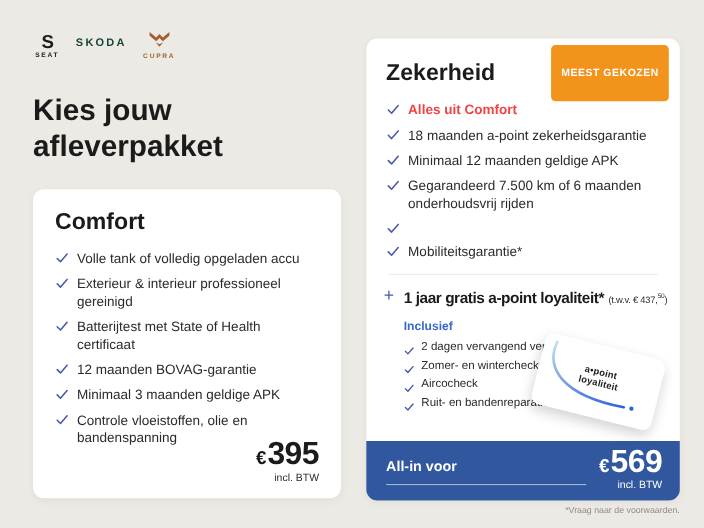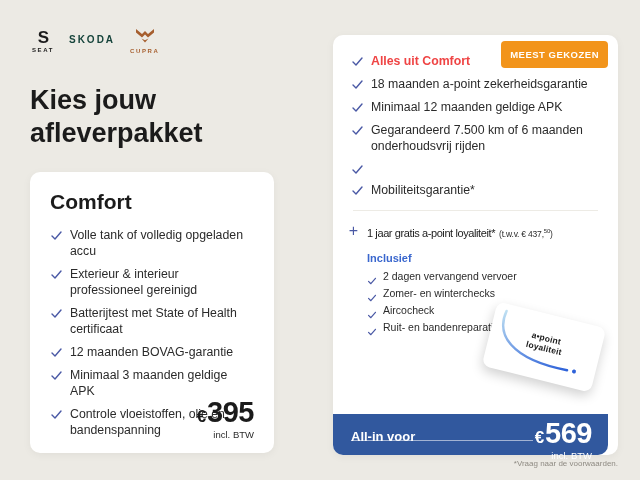--- a/index.html
+++ b/index.html
@@ -13,60 +13,60 @@
   .brands{position:absolute;left:32px;top:28px;display:flex;align-items:center;gap:15px;}
   .brand{display:flex;flex-direction:column;align-items:center;gap:1px;}
   .seat-s{font-weight:900;font-size:17px;line-height:17px;color:#1B1B1B;letter-spacing:-1px;}
   .brand-word-sm{font-size:6px;font-weight:700;letter-spacing:1.6px;color:#1B1B1B;}
   .skoda-word{font-size:10px;font-weight:700;letter-spacing:2px;color:#16443B;margin-top:-4px;}
   .cupra-word{font-size:6px;font-weight:700;letter-spacing:1.6px;color:#A65E2E;}
   
   .heading{position:absolute;left:30px;top:84px;font-size:27px;line-height:33px;font-weight:600;color:#1B1B1B;}
   
   .card{position:absolute;background:#fff;border-radius:10px;box-shadow:0 2px 8px rgba(0,0,0,0.05);}
-  .card-comfort{left:30px;top:172px;width:244px;height:281px;padding:16px 20px;box-sizing:border-box;}
+  .card-comfort{left:30px;top:172px;width:280px;height:281px;padding:16px 20px;box-sizing:border-box;}
   .card-zeker{left:333px;top:35px;width:285px;height:420px;padding:18px;box-sizing:border-box;}
   .card-title{font-size:21px;font-weight:700;color:#1B1B1B;margin:2px 0 13px 0;}
   ul.items{list-style:none;margin:0;padding:0;}
   ul.items li{display:flex;gap:7px;margin-bottom:7px;}
   .itxt{font-size:12.3px;line-height:16px;color:#2B2B2B;}
   .card-comfort .itxt{max-width:228px;}
   .card-zeker .itxt{max-width:240px;}
   .itxt.bold{font-weight:700;color:#ef4444;}
   .chk{flex:none;width:13px;height:13px;margin-top:1px;}
   .chk-sm{flex:none;width:10px;height:10px;margin-top:2px;}
   
   .price-block{position:absolute;right:20px;bottom:13px;text-align:right;}
   .price-line{display:flex;align-items:baseline;justify-content:flex-end;}
   .price-cur{font-size:17px;font-weight:600;color:#1B1B1B;margin-right:1px;}
   .price-amt{font-size:29px;font-weight:700;color:#1B1B1B;letter-spacing:-0.5px;line-height:28px;}
   .price-note{font-size:9.5px;color:#2B2B2B;margin-top:2px;}
   
   .badge{position:absolute;top:6px;right:10px;background:var(--accent-orange,#F2941B);color:#fff;
-    font-size:9.5px;font-weight:700;letter-spacing:0.5px;padding:8px 9px;border-radius:4px;}
+    font-size:9.5px;font-weight:700;letter-spacing:0.5px;padding:20px 9px;border-radius:4px;}
   .divider{height:1px;background:#EDEBE5;margin:12px 2px 12px 2px;border:none;}
   .bonus{display:flex;gap:7px;margin-left:-4px;align-items:flex-start;}
   .plus{flex:none;width:13px;font-size:16px;line-height:15px;font-weight:400;color:var(--check-blue,#4A59A5);text-align:center;}
   .bonus-text{white-space:nowrap;}
-  .bonus-label{font-size:11px;font-weight:400;letter-spacing:-0.4px;color:#1B1B1B;}
+  .bonus-label{font-size:14px;font-weight:700;letter-spacing:-0.4px;color:#1B1B1B;}
   .bonus-worth{font-size:8.5px;letter-spacing:-0.2px;color:#2B2B2B;margin-left:4px;}
   .bonus-worth sup{font-size:6px;}
   .inclusief{margin:11px 0 6px 16px;font-size:11px;font-weight:700;color:var(--inclusief-blue,#3A67CE);}
   ul.subitems{list-style:none;margin:0 0 0 16px;padding:0;}
   ul.subitems li{display:flex;gap:6px;margin-bottom:4px;}
   .stxt{font-size:10.5px;line-height:13px;color:#2B2B2B;}
   
   .loyalty{position:absolute;left:155px;top:279px;width:112px;height:66px;background:#fff;border-radius:8px;
     transform:rotate(14deg);box-shadow:0 5px 12px rgba(0,0,0,0.18);z-index:3;}
   .loyalty-svg{position:absolute;left:0;top:0;}
   .loyalty-text{position:absolute;left:38px;top:19px;text-align:center;line-height:10px;}
   .loyalty-brand{font-size:8.5px;font-weight:700;color:#1B1B1B;letter-spacing:0.2px;}
   .loyalty-line2{font-size:8.5px;font-weight:700;color:#1B1B1B;letter-spacing:0.2px;}
   
-  .allin-bar{position:absolute;left:0;right:10px;bottom:0;height:41px;background:var(--bar-blue,#31589E);
+  .allin-bar{position:absolute;left:0;right:0;bottom:0;height:54px;background:var(--bar-blue,#31589E);
     border-radius:0 0 10px 10px;z-index:2;}
   .allin-label{position:absolute;left:18px;top:15px;color:#fff;font-size:13px;font-weight:700;}
   .allin-underline{position:absolute;left:18px;bottom:14px;width:182px;height:1px;background:rgba(255,255,255,0.55);}
   .allin-price{position:absolute;right:16px;top:5px;text-align:right;}
   .allin-price .price-cur,.allin-price .price-amt{color:#fff;}
   .allin-price .price-note{color:#fff;}
   
   .footnote{position:absolute;right:22px;top:459px;font-size:8px;color:#8F8B83;}
 </style>
 </head>
@@ -142,20 +142,21 @@
       <div class="price-line">
         <span class="price-cur">€</span>
         <span class="price-amt">395</span>
       </div>
       <div class="price-note">incl. BTW</div>
     </div>
   </div>
 
   <div class="card card-zeker">
     <div class="badge">MEEST GEKOZEN</div>
+    <div class="card-title">Zekerheid</div>
     <ul class="items">
       <li>
         <span class="chk"><svg width="13" height="13" viewBox="0 0 13 13">
               <polyline points="2,7 5,10 11,3" fill="none" stroke="#4A59A5" stroke-width="1.4" stroke-linecap="round" stroke-linejoin="round"></polyline>
             </svg></span>
         <span class="itxt bold">Alles uit Comfort</span>
       </li>
       <li>
         <span class="chk"><svg width="13" height="13" viewBox="0 0 13 13">
               <polyline points="2,7 5,10 11,3" fill="none" stroke="#4A59A5" stroke-width="1.4" stroke-linecap="round" stroke-linejoin="round"></polyline>

